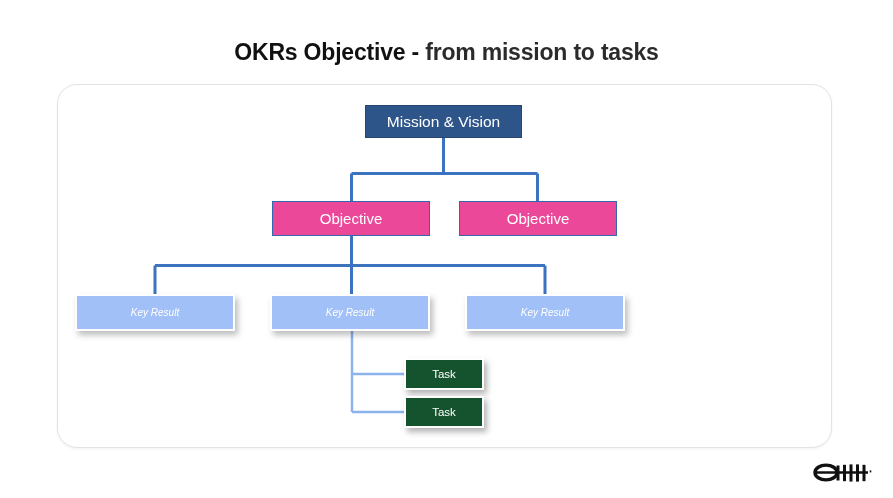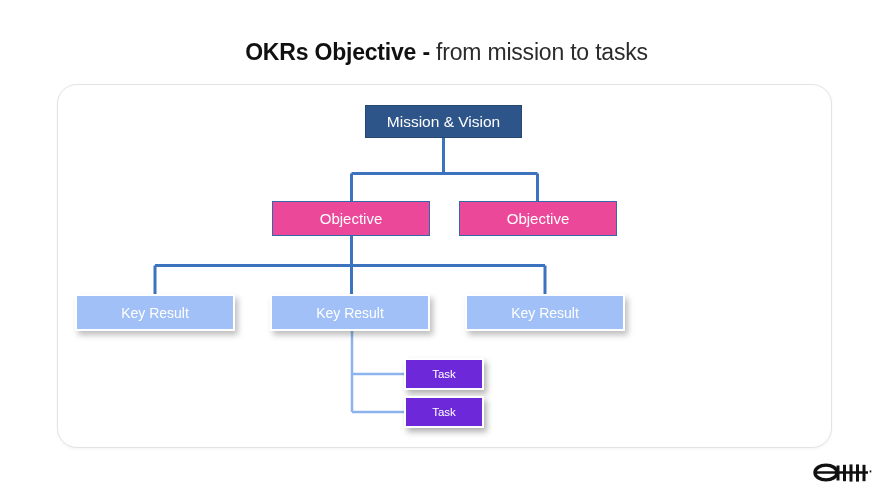--- a/index.html
+++ b/index.html
@@ -27,21 +27,21 @@
     line-height: 32px;
     color: #1a1a1a;
     letter-spacing: -0.2px;
     white-space: nowrap;
   }
   #slide-title .strong {
     font-weight: 700;
     color: #111111;
   }
   #slide-title .light {
-    font-weight: 400;
+    font-weight: 700;
     color: #2b2b2b;
   }
 
   
   #diagram-card {
     position: absolute;
     left: 57px;
     top: 84px;
     width: 775px;
     height: 364px;
@@ -92,27 +92,28 @@
   .node-objective {
     background: #ec4899;
     border: 1px solid #3468ad;
     font-size: 15px;
     font-weight: 400;
   }
 
   .node-keyresult {
     background: #a1c0f7;
     border: 2px solid #ffffff;
-    font-size: 14px;
+    font-size: 10px;
     font-weight: 400;
     box-shadow: 3px 4px 6px rgba(0,0,0,0.26);
+    font-style: italic;
   }
 
   .node-task {
-    background: #6d28d9;
+    background: #14532d;
     border: 2px solid #ffffff;
     font-size: 11.5px;
     font-weight: 400;
     box-shadow: 3px 4px 6px rgba(0,0,0,0.3);
   }
 
   
   #brand-logo {
     position: absolute;
     left: 812px;

